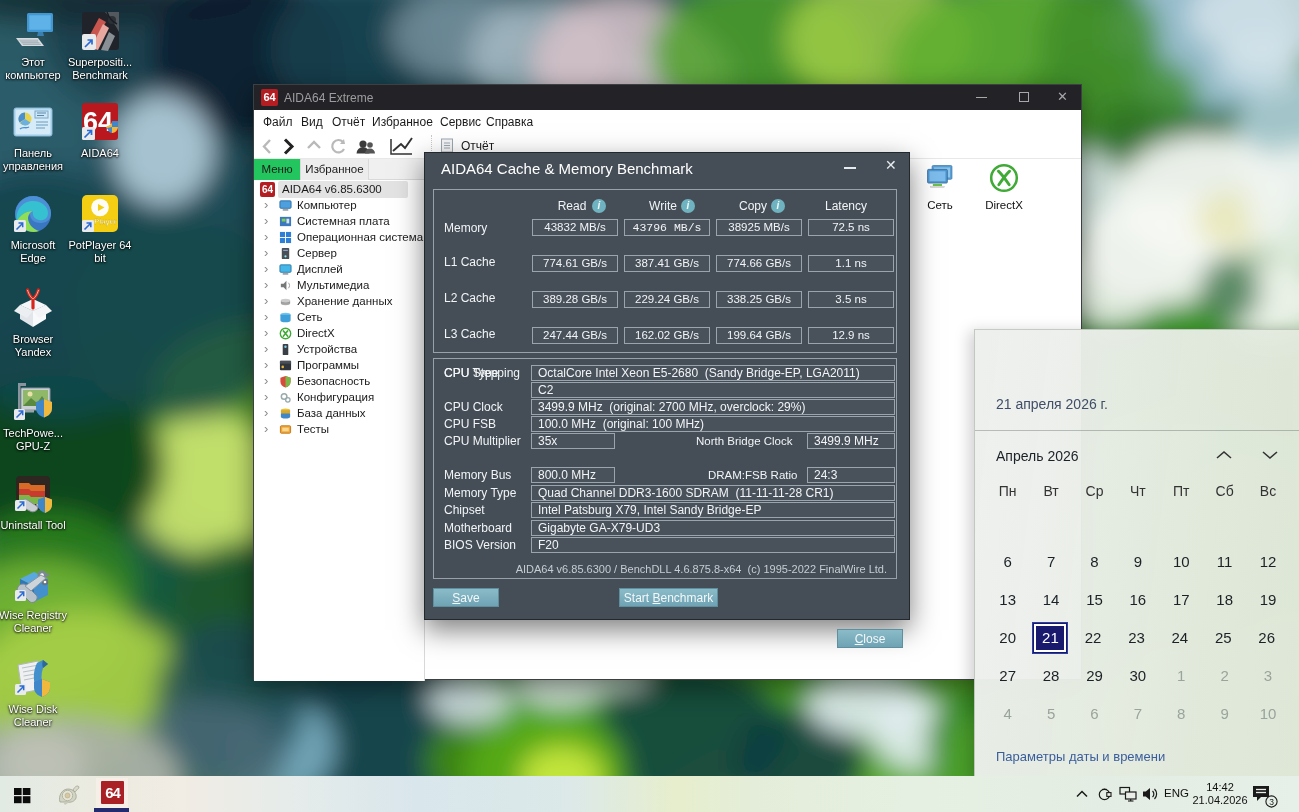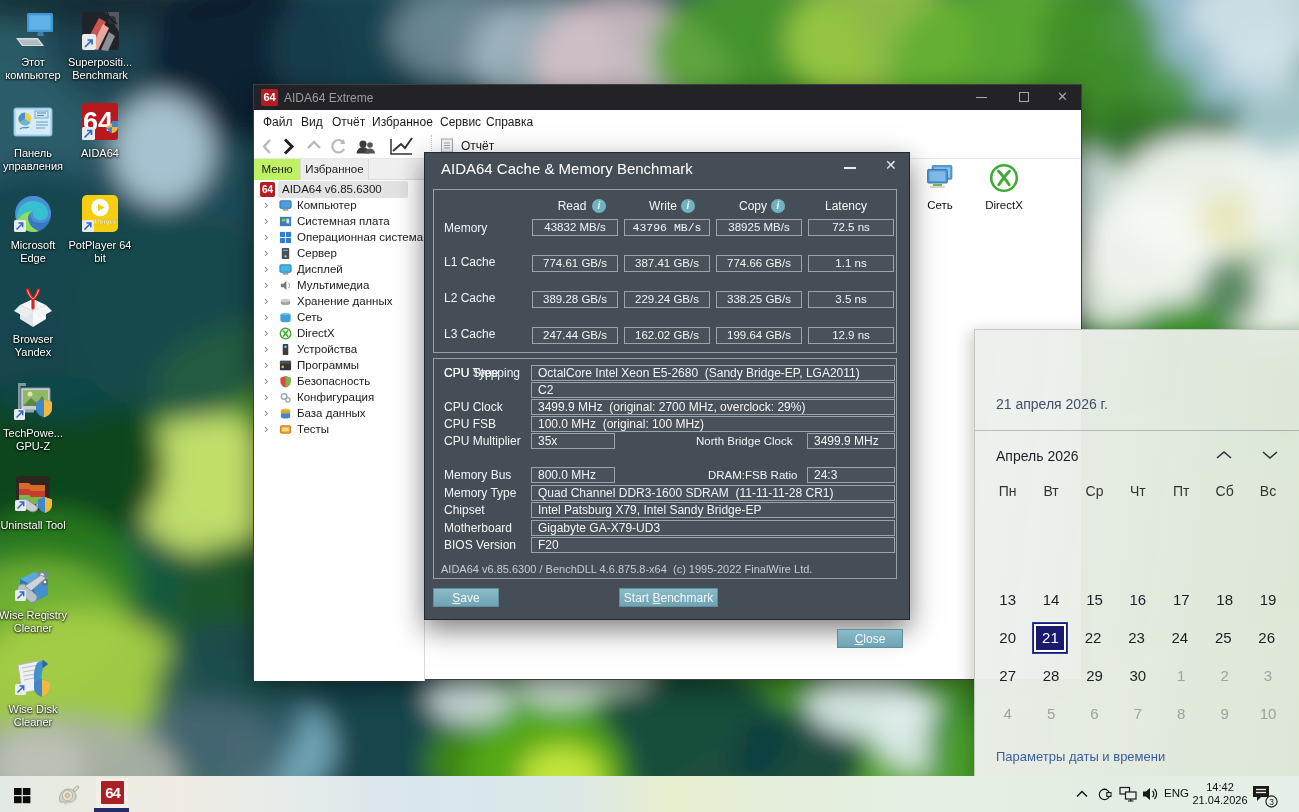--- a/index.html
+++ b/index.html
@@ -365,21 +365,21 @@
       <svg class="abs" style="left:186px;top:5px;" width="15" height="16" viewBox="0 0 15 16">
         <rect x="1.5" y="1" width="11" height="13" fill="#f5f5f5" stroke="#9aa7b2"></rect>
         <line x1="4" y1="5" x2="10" y2="5" stroke="#9aa7b2"></line>
           <line x1="4" y1="7.5" x2="10" y2="7.5" stroke="#9aa7b2"></line>
           <line x1="4" y1="10" x2="10" y2="10" stroke="#9aa7b2"></line>
       </svg>
       <span class="abs" style="left:207px;top:6px;font-size:12px;color:#1a1a1a;">Отчёт</span>
     </div>
 
     <div class="abs" style="left:0;top:74px;width:172px;height:21px;background:#f0f0f0;border-bottom:1px solid #d9d9d9;">
-      <div class="abs" style="left:0;top:0;width:47px;height:21px;background:#bef264;border-right:1px solid #d9d9d9;font-size:11.5px;color:#1a1a1a;text-align:center;line-height:20px;">Меню</div>
+      <div class="abs" style="left:0;top:0;width:47px;height:21px;background:#22c55e;border-right:1px solid #d9d9d9;font-size:11.5px;color:#1a1a1a;text-align:center;line-height:20px;">Меню</div>
       <div class="abs" style="left:47px;top:0;width:68px;height:21px;background:#ececec;border-right:1px solid #d9d9d9;font-size:11.5px;color:#1a1a1a;text-align:center;line-height:20px;">Избранное</div>
     </div>
 
     <div id="tree" class="abs" style="left:0;top:95px;width:171px;height:501px;background:#fff;border-right:1px solid #d9d9d9;font-size:11.5px;color:#1a1a1a;">
       <div class="abs" style="left:6px;top:2px;width:15px;height:15px;background:#b41e23;border-radius:2px;color:#fff;font-size:10px;font-weight:bold;text-align:center;line-height:15px;">64</div>
       <div class="abs" style="left:24px;top:1px;width:130px;height:17px;background:#e3e3e3;border-radius:2px;"></div>
       <div class="abs" style="left:28px;top:3px;">AIDA64 v6.85.6300</div>
       <div class="tr" style="top:18px">
           <svg viewBox="0 0 14 14">
             <rect x="1" y="2" width="12" height="8" rx="1" fill="#4da0dd" stroke="#2b6ea8"></rect>
@@ -566,35 +566,36 @@
     <div class="fbox" style="left:106px;top:280px;width:84px;">35x</div>
     <div class="dlbl" style="left:271px;top:282px;font-size:11.5px;">North Bridge Clock</div>
     <div class="fbox" style="left:382px;top:280px;width:88px;">3499.9 MHz</div>
     <div class="fbox" style="left:106px;top:314px;width:84px;">800.0 MHz</div>
     <div class="dlbl" style="left:283px;top:316px;font-size:11.5px;">DRAM:FSB Ratio</div>
     <div class="fbox" style="left:382px;top:314px;width:88px;">24:3</div>
     <div class="fbox" style="left:106px;top:332px;width:364px;">Quad Channel DDR3-1600 SDRAM&nbsp; (11-11-11-28 CR1)</div>
     <div class="fbox" style="left:106px;top:349px;width:364px;">Intel Patsburg X79, Intel Sandy Bridge-EP</div>
     <div class="fbox" style="left:106px;top:367px;width:364px;">Gigabyte GA-X79-UD3</div>
     <div class="fbox" style="left:106px;top:384px;width:364px;">F20</div>
-    <div class="abs" style="left:16px;top:410px;width:462px;font-size:11px;color:#c6cdd3;">AIDA64 v6.85.6300 / BenchDLL 4.6.875.8-x64&nbsp; (c) 1995-2022 FinalWire Ltd.</div>
+    <div class="abs" style="left:0px;top:410px;width:462px;text-align:right;font-size:11px;color:#c6cdd3;">AIDA64 v6.85.6300 / BenchDLL 4.6.875.8-x64&nbsp; (c) 1995-2022 FinalWire Ltd.</div>
 
     <div class="dbtn" style="left:8px;top:435px;width:66px;"><u>S</u>ave</div>
     <div class="dbtn" style="left:194px;top:435px;width:99px;">Start <u>B</u>enchmark</div>
     <div class="dbtn" style="left:412px;top:435px;width:66px;margin-top:41px;"><u>C</u>lose</div>
   </div>
   <div id="flyout">
     <div class="abs" style="left:21px;top:66px;font-size:14px;color:#404e68;">21 апреля 2026 г.</div>
     <div class="abs" style="left:0px;top:100px;width:325px;height:1px;background:rgba(80,90,85,.35);"></div>
     <div class="abs" style="left:21px;top:118px;font-size:14px;color:#1c2127;">Апрель 2026</div>
     <svg class="abs" style="left:238px;top:119px;" width="70" height="12" viewBox="0 0 70 12">
       <path d="M4 9 L11 3 L18 9" stroke="#333" stroke-width="1.6" fill="none"></path>
       <path d="M50 3 L57 9 L64 3" stroke="#333" stroke-width="1.6" fill="none"></path>
     </svg>
     <div class="cal" style="top:145px;color:#333;font-size:14px;"><span>Пн</span><span>Вт</span><span>Ср</span><span>Чт</span><span>Пт</span><span>Сб</span><span>Вс</span></div>
+    <div class="cal" style="top:216px;"><span>6</span><span>7</span><span>8</span><span>9</span><span>10</span><span>11</span><span>12</span></div>
     <div class="cal" style="top:254px;"><span>13</span><span>14</span><span>15</span><span>16</span><span>17</span><span>18</span><span>19</span></div>
     <div class="cal" style="top:292px;"><span>20</span><span class="sel">21</span><span>22</span><span>23</span><span>24</span><span>25</span><span>26</span></div>
     <div class="cal" style="top:330px;"><span>27</span><span>28</span><span>29</span><span>30</span><span class="o">1</span><span class="o">2</span><span class="o">3</span></div>
     <div class="cal" style="top:368px;"><span class="o">4</span><span class="o">5</span><span class="o">6</span><span class="o">7</span><span class="o">8</span><span class="o">9</span><span class="o">10</span></div>
     <div class="abs" style="left:21px;top:419px;font-size:13px;color:#3a5d9c;">Параметры даты и времени</div>
   </div>
   <div id="taskbar">
     <svg class="abs" style="left:14px;top:12px;" width="17" height="16" viewBox="0 0 17 16">
       <rect x="0" y="0" width="7.6" height="7" fill="#0c0c0c"></rect>
         <rect x="8.8" y="0" width="7.6" height="7" fill="#0c0c0c"></rect>

